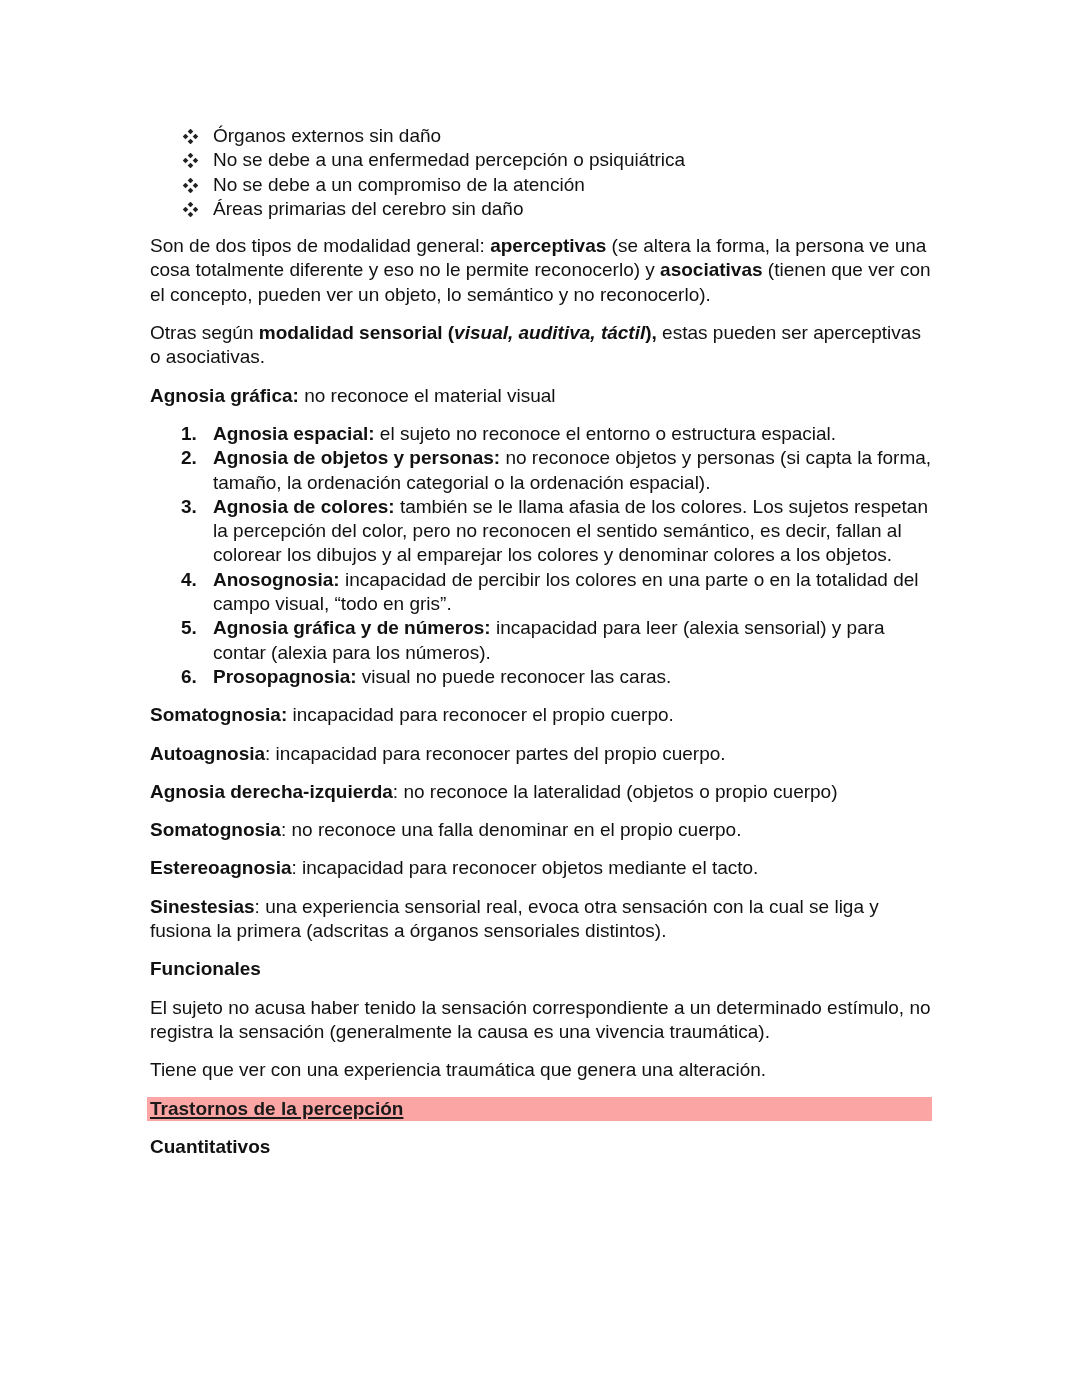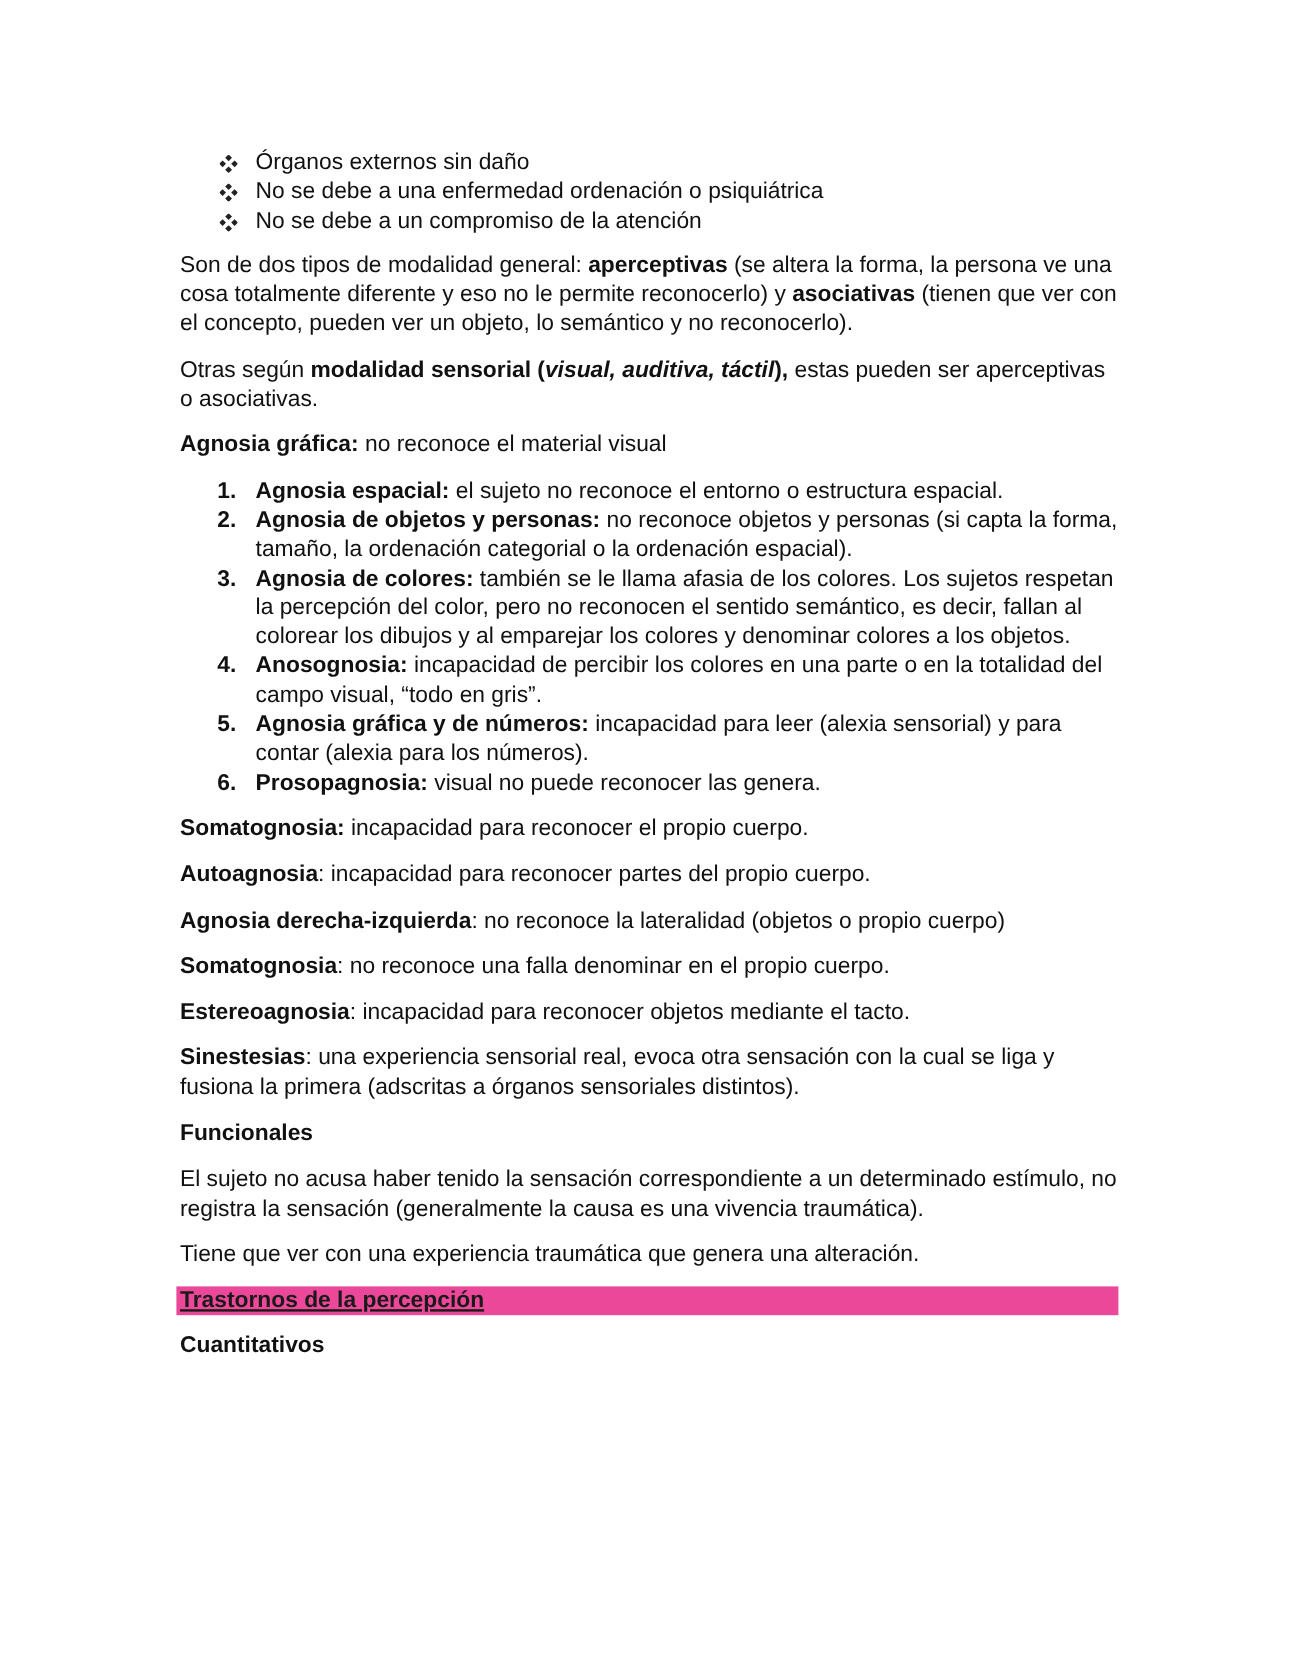--- a/index.html
+++ b/index.html
@@ -56,21 +56,21 @@
       padding-left: 63px;
       line-height: 24.3px;
     }
     .numbered li .num {
       position: absolute;
       left: 31px;
       top: 0;
       font-weight: bold;
     }
     .highlight-heading {
-      background: #ec4899;
+      background: #fca5a5;
       margin: 0 0 14px -3px;
       padding: 0 0 0 3px;
       height: 24px;
       line-height: 24px;
       font-weight: bold;
     }
     .highlight-heading span {
       text-decoration: underline;
       text-decoration-thickness: 2px;
       text-underline-offset: 2px;
@@ -96,48 +96,59 @@
     </li>
     <li>
       <svg class="diamond" viewBox="0 0 15 15">
           <g fill="#222">
             <rect x="5.5" y="0.5" width="4" height="4" transform="rotate(45 7.5 2.5)"></rect>
             <rect x="5.5" y="10.5" width="4" height="4" transform="rotate(45 7.5 12.5)"></rect>
             <rect x="0.5" y="5.5" width="4" height="4" transform="rotate(45 2.5 7.5)"></rect>
             <rect x="10.5" y="5.5" width="4" height="4" transform="rotate(45 12.5 7.5)"></rect>
           </g>
         </svg>
-      <span>No se debe a una enfermedad ordenación o psiquiátrica</span>
+      <span>No se debe a una enfermedad percepción o psiquiátrica</span>
     </li>
     <li>
       <svg class="diamond" viewBox="0 0 15 15">
           <g fill="#222">
             <rect x="5.5" y="0.5" width="4" height="4" transform="rotate(45 7.5 2.5)"></rect>
             <rect x="5.5" y="10.5" width="4" height="4" transform="rotate(45 7.5 12.5)"></rect>
             <rect x="0.5" y="5.5" width="4" height="4" transform="rotate(45 2.5 7.5)"></rect>
             <rect x="10.5" y="5.5" width="4" height="4" transform="rotate(45 12.5 7.5)"></rect>
           </g>
         </svg>
       <span>No se debe a un compromiso de la atención</span>
+    </li>
+    <li>
+      <svg class="diamond" viewBox="0 0 15 15">
+          <g fill="#222">
+            <rect x="5.5" y="0.5" width="4" height="4" transform="rotate(45 7.5 2.5)"></rect>
+            <rect x="5.5" y="10.5" width="4" height="4" transform="rotate(45 7.5 12.5)"></rect>
+            <rect x="0.5" y="5.5" width="4" height="4" transform="rotate(45 2.5 7.5)"></rect>
+            <rect x="10.5" y="5.5" width="4" height="4" transform="rotate(45 12.5 7.5)"></rect>
+          </g>
+        </svg>
+      <span>Áreas primarias del cerebro sin daño</span>
     </li>
   </ul>
 
   <p><span>Son de dos tipos de modalidad general: </span><b>aperceptivas</b><span> (se altera la forma, la persona ve una cosa totalmente diferente y eso no le permite reconocerlo) y </span><b>asociativas</b><span> (tienen que ver con el concepto, pueden ver un objeto, lo semántico y no reconocerlo).</span></p>
 
   <p><span>Otras según </span><b>modalidad sensorial (</b><b><i>visual, auditiva, táctil</i></b><b>),</b><span> estas pueden ser aperceptivas o asociativas.</span></p>
 
   <p><b>Agnosia gráfica:</b><span> no reconoce el material visual</span></p>
 
   <ol class="numbered">
     <li><span class="num">1.</span><b>Agnosia espacial:</b><span> el sujeto no reconoce el entorno o estructura espacial.</span></li>
     <li><span class="num">2.</span><b>Agnosia de objetos y personas:</b><span> no reconoce objetos y personas (si capta la forma, tamaño, la ordenación categorial o la ordenación espacial).</span></li>
     <li><span class="num">3.</span><b>Agnosia de colores:</b><span> también se le llama afasia de los colores. Los sujetos respetan la percepción del color, pero no reconocen el sentido semántico, es decir, fallan al colorear los dibujos y al emparejar los colores y denominar colores a los objetos.</span></li>
     <li><span class="num">4.</span><b>Anosognosia:</b><span> incapacidad de percibir los colores en una parte o en la totalidad del campo visual, “todo en gris”.</span></li>
     <li><span class="num">5.</span><b>Agnosia gráfica y de números:</b><span> incapacidad para leer (alexia sensorial) y para contar (alexia para los números).</span></li>
-    <li><span class="num">6.</span><b>Prosopagnosia:</b><span> visual no puede reconocer las genera.</span></li>
+    <li><span class="num">6.</span><b>Prosopagnosia:</b><span> visual no puede reconocer las caras.</span></li>
   </ol>
 
   <p><b>Somatognosia:</b><span> incapacidad para reconocer el propio cuerpo.</span></p>
   <p><b>Autoagnosia</b><span>: incapacidad para reconocer partes del propio cuerpo.</span></p>
   <p><b>Agnosia derecha-izquierda</b><span>: no reconoce la lateralidad (objetos o propio cuerpo)</span></p>
   <p><b>Somatognosia</b><span>: no reconoce una falla denominar en el propio cuerpo.</span></p>
   <p><b>Estereoagnosia</b><span>: incapacidad para reconocer objetos mediante el tacto.</span></p>
   <p><b>Sinestesias</b><span>: una experiencia sensorial real, evoca otra sensación con la cual se liga y fusiona la primera (adscritas a órganos sensoriales distintos).</span></p>
 
   <p><b>Funcionales</b></p>

